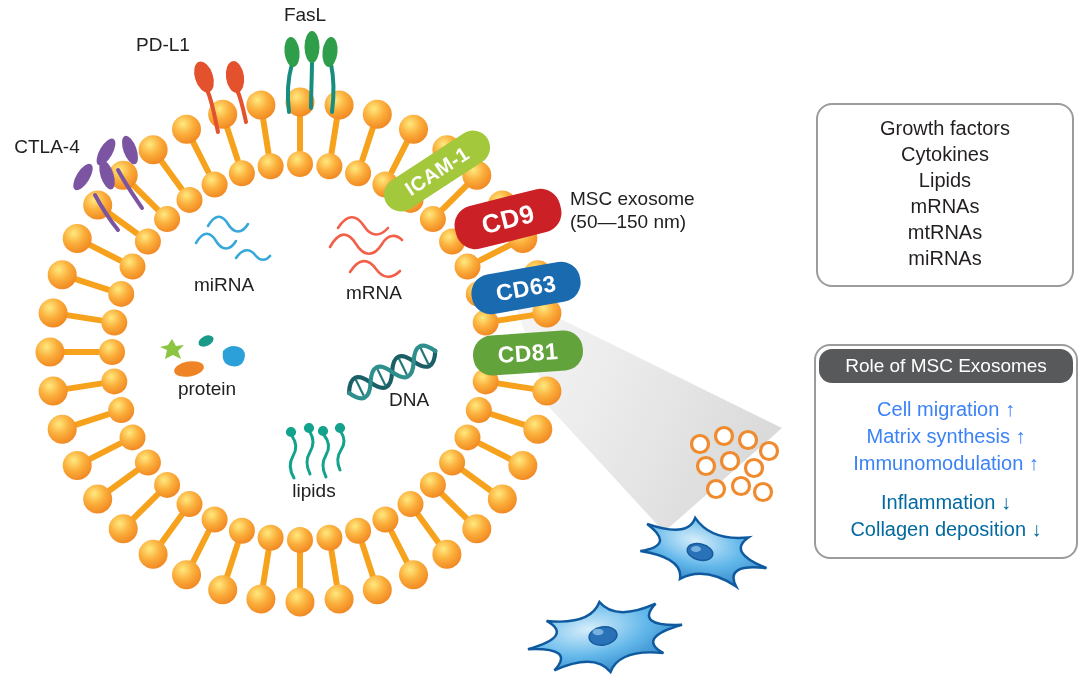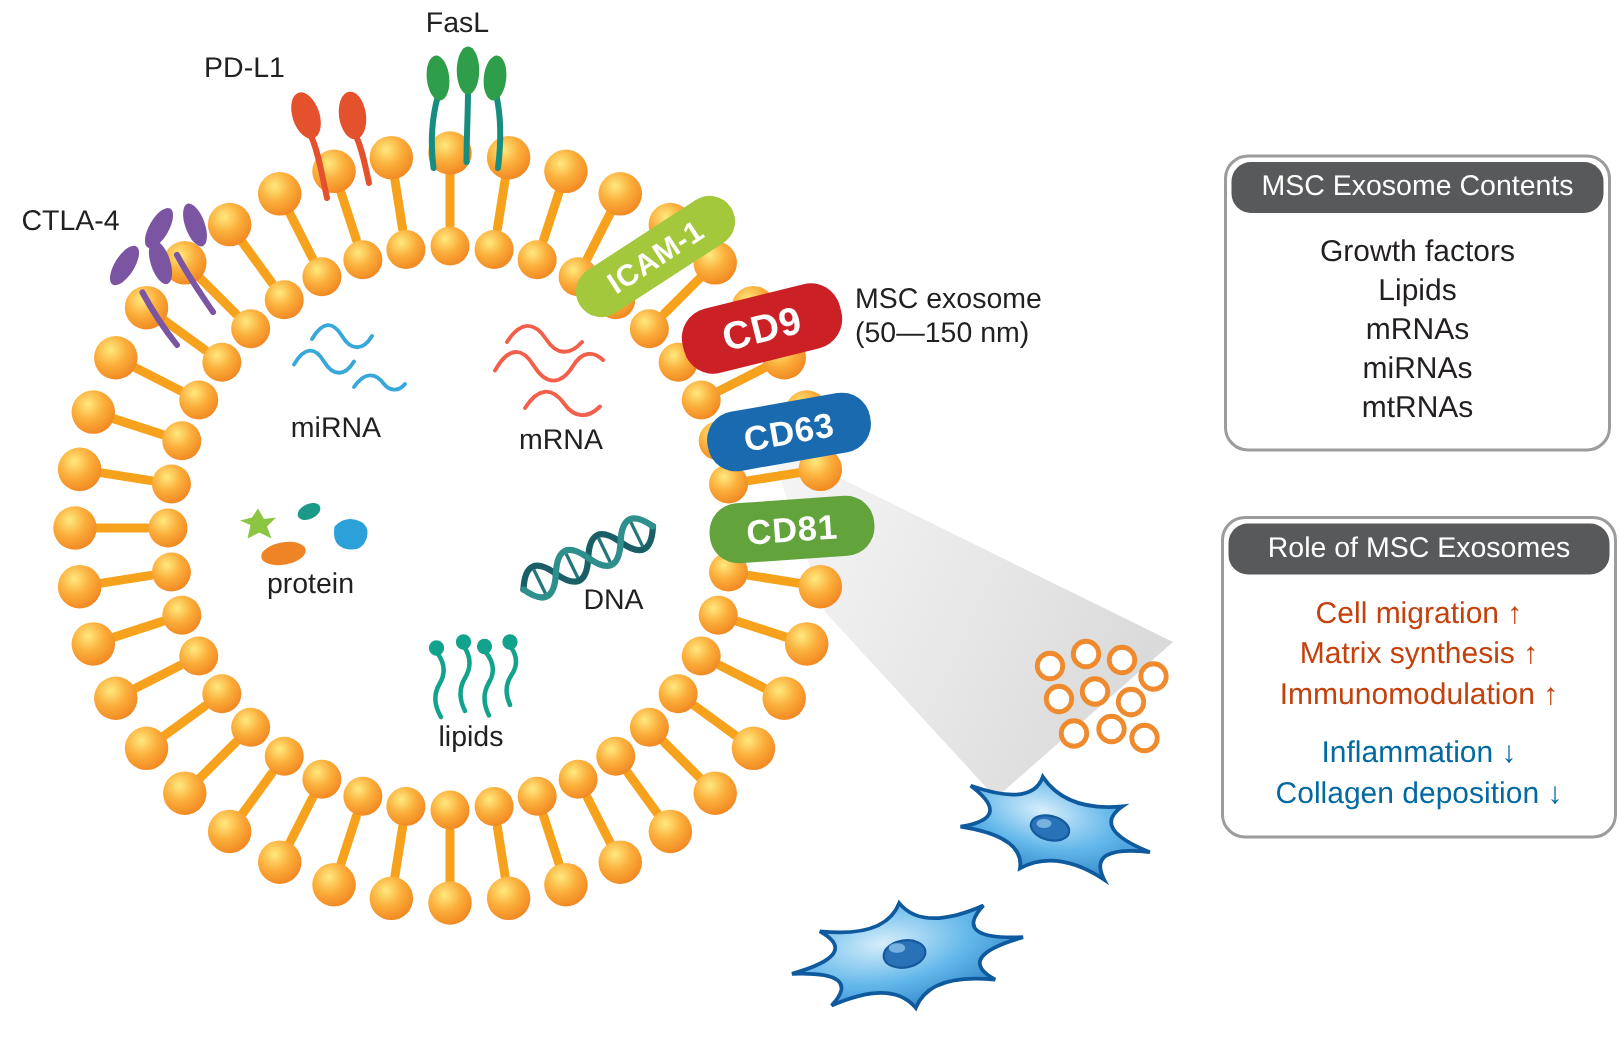--- a/index.html
+++ b/index.html
@@ -6,21 +6,21 @@
   .stage{position:relative;width:1080px;height:695px;background:#ffffff;overflow:hidden;}
   .stage > svg{position:absolute;left:0;top:0;}
   svg text{font-family:"Liberation Sans",sans-serif;}
   .fig-label{font-size:19px;fill:#232020;}
   .banner-text{fill:#ffffff;font-weight:bold;letter-spacing:0.5px;}
   .panel{position:absolute;background:#ffffff;border:2px solid #9c9c9c;border-radius:16px;box-sizing:border-box;}
   .panel-header{background:#58595b;color:#ffffff;border-radius:13px;margin:3px;padding:6px 8px;text-align:center;font-size:19px;}
   .panel-body{padding:10px 4px 14px;text-align:center;}
   .panel-item{font-size:20px;color:#231f20;line-height:26px;}
   .role-item{font-size:20px;line-height:27px;}
-  .role-up{color:#c2410c;}
+  .role-up{color:#3b82f6;}
   .role-down{color:#0369a1;}
   .role-spacer{height:12px;}
 </style>
 </head>
 <body>
 
 <div class="stage">
 
   <svg width="1080" height="695" viewBox="0 0 1080 695">
     <defs>
@@ -280,27 +280,27 @@
     <g>
       <g transform="translate(605,637) rotate(-9) scale(1.5,0.68)">
         <path id="cell2-shape" fill="url(#cellGrad)" stroke="#0f5a9e" stroke-width="2.5" vector-effect="non-scaling-stroke" d="M52.0,0.0 Q20.3,8.4 36.8,36.8 Q8.4,20.3 0.0,52.0 Q-8.4,20.3 -36.8,36.8 Q-20.3,8.4 -52.0,0.0 Q-20.3,-8.4 -36.8,-36.8 Q-8.4,-20.3 -0.0,-52.0 Q8.4,-20.3 36.8,-36.8 Q20.3,-8.4 52.0,-0.0 Z"></path>
       </g>
       <ellipse cx="603" cy="636" rx="14" ry="9" fill="#2a72b8" stroke="#155a9c" stroke-width="1.5" transform="rotate(-9 603 636)"></ellipse>
       <ellipse cx="598" cy="632" rx="5.5" ry="3.2" fill="#7fb8e4" opacity="0.9"></ellipse>
     </g>
   </svg>
 
   <div class="panel" style="left:816px;top:103px;width:258px;">
-    <div class="panel-header">MSC Exosome Contents</div>
     <div class="panel-body">
       <div class="panel-item">Growth factors</div>
+      <div class="panel-item">Cytokines</div>
       <div class="panel-item">Lipids</div>
       <div class="panel-item">mRNAs</div>
+      <div class="panel-item">mtRNAs</div>
       <div class="panel-item">miRNAs</div>
-      <div class="panel-item">mtRNAs</div>
     </div>
   </div>
 
   <div class="panel" style="left:814px;top:344px;width:264px;">
     <div class="panel-header">Role of MSC Exosomes</div>
     <div class="panel-body">
       <div class="role-item role-up">Cell migration ↑</div>
       <div class="role-item role-up">Matrix synthesis ↑</div>
       <div class="role-item role-up">Immunomodulation ↑</div>
       <div class="role-spacer"></div>

